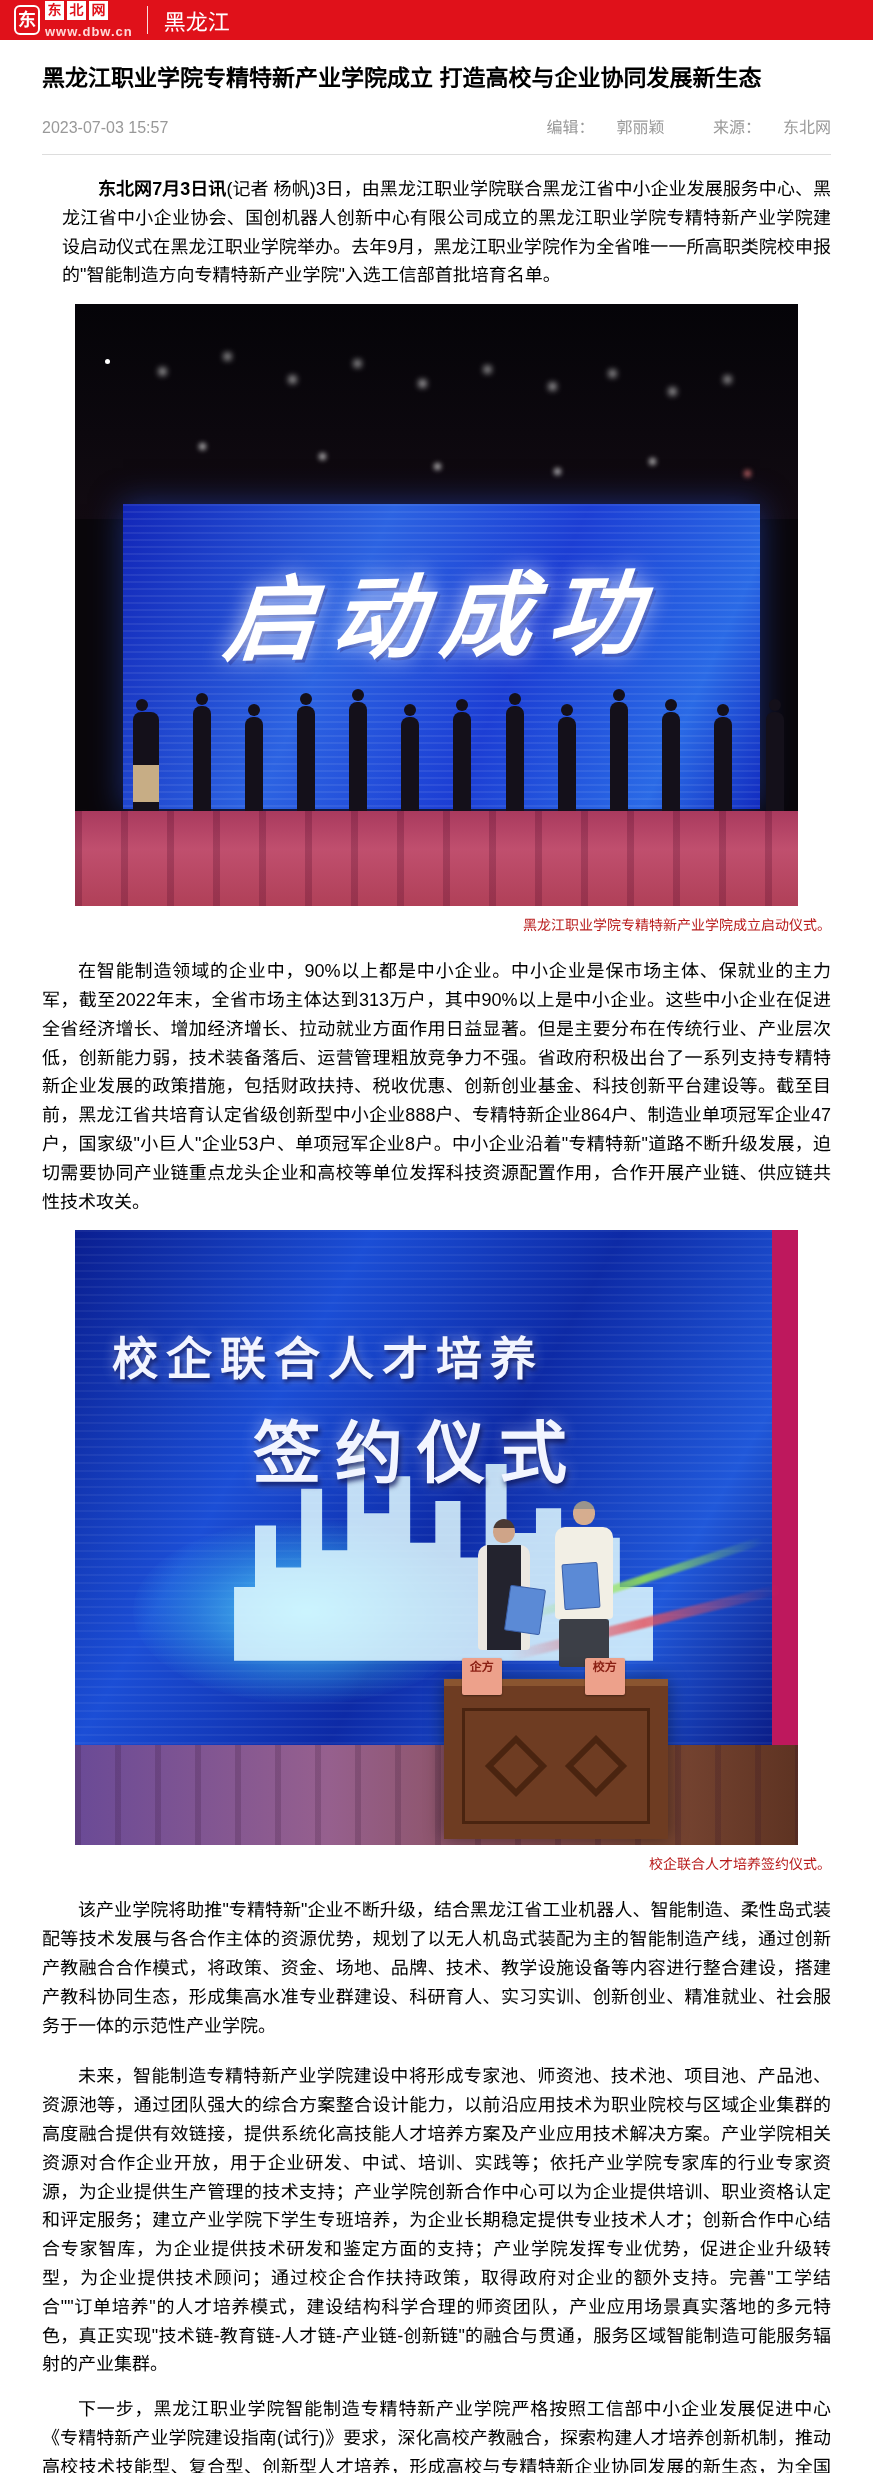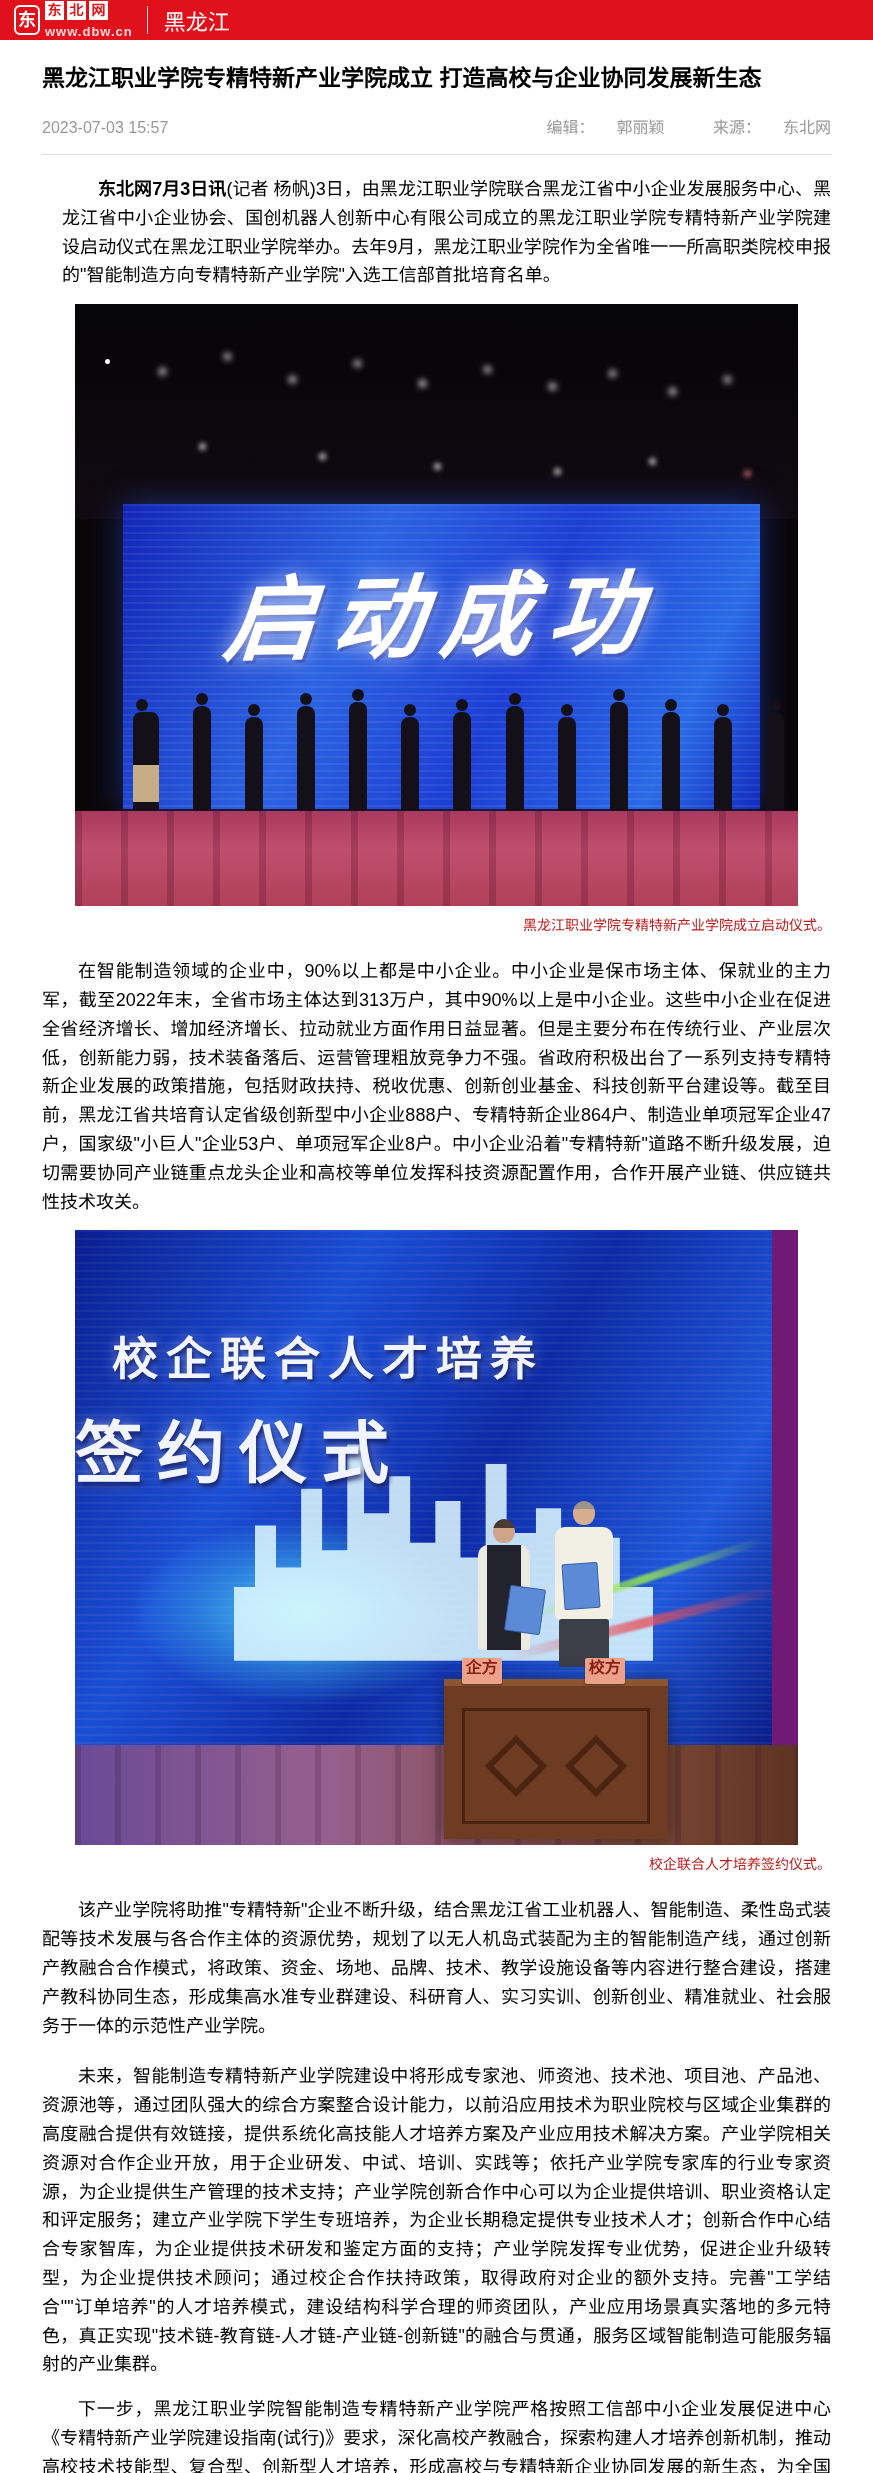--- a/index.html
+++ b/index.html
@@ -97,29 +97,29 @@
   .person:nth-child(5n){ height:112px; }
   .person.person-skirt { width:26px;
     background:linear-gradient(180deg,#14101a 0 52%,#c7ad85 52% 88%,#14101a 88%); }
   .p1-floor {
     position:absolute; left:0; right:0; bottom:0; height:95px;
     background:linear-gradient(180deg,#a93a5e 0%,#c04f6e 40%,#b04058 100%);
   }
   .p1-floor::after { content:""; position:absolute; inset:0;
     background:repeating-linear-gradient(90deg,rgba(60,0,30,.22) 0 7px,transparent 7px 46px); }
   
-  .photo2 { height:615px; background:#701a75; }
+  .photo2 { height:615px; background:#be185d; }
   .p2-screen { position:absolute; left:0; top:0; right:26px; bottom:92px;
     background:linear-gradient(120deg,#0a1e90 0%,#1b4ed6 30%,#0d2aa6 55%,#2058da 80%,#0a1c86 100%); }
   .p2-screen::after { content:""; position:absolute; inset:0;
     background:repeating-linear-gradient(180deg,rgba(255,255,255,.05) 0 2px,transparent 2px 8px); }
   .p2-line1 { position:absolute; left:0; width:70%; top:92px; text-align:center;
     font-size:46px; font-weight:bold; color:#f2f5ff; letter-spacing:8px;
     text-shadow:2px 3px 4px rgba(10,20,90,.8), 0 0 14px rgba(255,255,255,.4); white-space:nowrap; }
-  .p2-line2 { position:absolute; left:0; width:70%; top:168px; text-align:left;
+  .p2-line2 { position:absolute; left:0; width:70%; top:168px; text-align:right;
     font-size:68px; font-weight:bold; color:#f2f5ff; letter-spacing:14px;
     text-shadow:2px 4px 5px rgba(10,20,90,.8), 0 0 16px rgba(255,255,255,.4); white-space:nowrap; }
   .p2-glow { position:absolute; left:8%; top:47%; width:48%; height:30%;
     background:radial-gradient(ellipse at center, rgba(90,225,255,.9) 0%, rgba(60,180,240,.45) 45%, rgba(40,120,220,0) 72%);
     border-radius:50%; }
   .p2-skyline { position:absolute; left:22%; bottom:30%; width:58%; height:40%;
     background:rgba(225,250,255,.85);
     clip-path:polygon(0 100%,0 70%,5% 70%,5% 45%,10% 45%,10% 62%,16% 62%,16% 30%,21% 30%,21% 55%,27% 55%,27% 12%,31% 12%,31% 40%,37% 40%,37% 25%,42% 25%,42% 52%,48% 52%,48% 35%,54% 35%,54% 58%,60% 58%,60% 20%,65% 20%,65% 48%,72% 48%,72% 38%,78% 38%,78% 62%,85% 62%,85% 50%,92% 50%,92% 70%,100% 70%,100% 100%); }
   .p2-streak-green { position:absolute; right:4%; top:56%; width:250px; height:8px;
     background:linear-gradient(90deg,rgba(120,220,70,0) 0%,rgba(150,230,80,.85) 50%,rgba(120,220,70,0) 100%);
@@ -145,22 +145,22 @@
   .folder { position:absolute; width:36px; height:46px; background:#5b8ad6;
     border:1px solid #3a5fa8; border-radius:2px; }
   .folder-a { left:34px; top:68px; transform:rotate(8deg); }
   .folder-b { left:14px; top:62px; transform:rotate(-4deg); }
   .p2-desk { position:absolute; left:51%; top:73%; width:31%; height:26%;
     background:#6e3c22; border-top:7px solid #8a5530; box-shadow:0 0 18px rgba(0,0,0,.45); }
   .p2-desk-panel { position:absolute; inset:14% 8% 10% 8%; border:3px solid #4a2410; }
   .diamond { position:absolute; top:50%; width:44px; height:44px; border:6px solid #4a2410;
     transform:translateY(-50%) rotate(45deg); }
   .diamond-left { left:16%; } .diamond-right { right:16%; }
-  .plate { position:absolute; top:69.5%; width:40px; height:26px; background:#eda18b;
-    color:#8a2014; font-size:16px; font-weight:bold; text-align:center; line-height:19px;
+  .plate { position:absolute; top:69.5%; width:40px; height:37px; background:#eda18b;
+    color:#8a2014; font-size:12px; font-weight:bold; text-align:center; line-height:19px;
     border-radius:2px; box-shadow:0 1px 2px rgba(0,0,0,.4); }
   .plate-left { left:53.5%; } .plate-right { left:70.5%; }
 </style>
 </head>
 <body>
 
 <header class="site-header">
   <div class="logo-block">
     <div class="logo-seal">东</div>
     <div class="logo-text-col">

